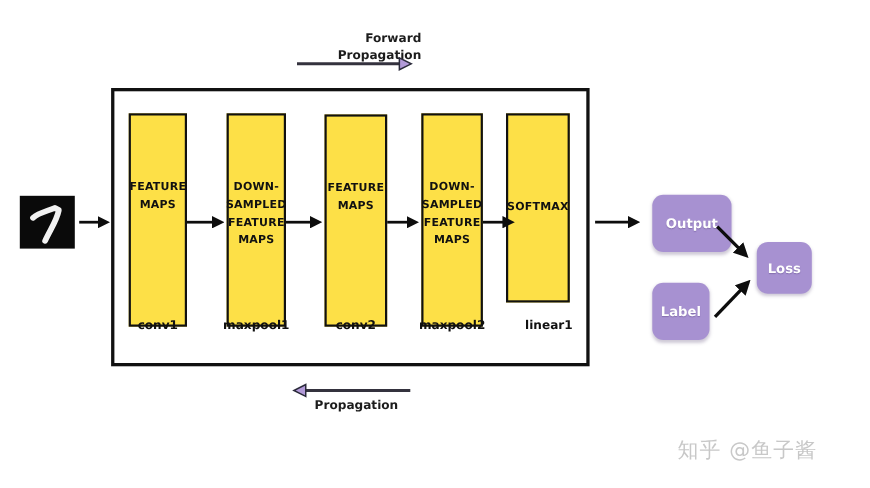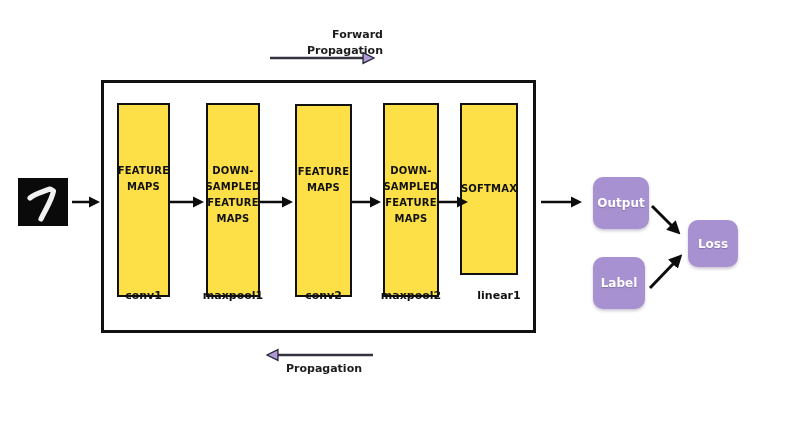--- a/index.html
+++ b/index.html
@@ -86,21 +86,21 @@
     border-radius: 10px;
     box-shadow: 0 2px 3px rgba(60,40,90,0.25);
     display: flex;
     align-items: center;
     justify-content: center;
     color: #ffffff;
     font-size: 12px;
     font-weight: bold;
     text-shadow: 0 1px 1px rgba(70,50,110,0.35);
   }
-  #output-box { left: 593px; top: 177px; width: 56px; height: 52px; }
+  #output-box { left: 593px; top: 177px; width: 72px; height: 52px; }
   #label-box  { left: 593px; top: 257px; width: 52px; height: 52px; }
   #loss-box   { left: 688px; top: 220px; width: 50px; height: 47px; }
 
   
   .arrows-layer {
     position: absolute;
     left: 0; top: 0;
     pointer-events: none;
   }
 
@@ -188,14 +188,15 @@
     <line x1="260" y1="202" x2="283" y2="202" stroke="#0d0d0d" stroke-width="2.5" marker-end="url(#mBlack)"></line>
     <line x1="352" y1="202" x2="371" y2="202" stroke="#0d0d0d" stroke-width="2.5" marker-end="url(#mBlack)"></line>
     <line x1="439" y1="202" x2="458" y2="202" stroke="#0d0d0d" stroke-width="2.5" marker-end="url(#mBlack)"></line>
     <line x1="541" y1="202" x2="572" y2="202" stroke="#0d0d0d" stroke-width="2.5" marker-end="url(#mBlack)"></line>
     <line x1="652" y1="206" x2="672" y2="226" stroke="#0d0d0d" stroke-width="3" marker-end="url(#mBlack)"></line>
     <line x1="650" y1="288" x2="674" y2="263" stroke="#0d0d0d" stroke-width="3" marker-end="url(#mBlack)"></line>
     <line x1="270" y1="58" x2="364" y2="58" stroke="#34323e" stroke-width="2.6" marker-end="url(#mPurple)"></line>
     <line x1="373" y1="355" x2="277" y2="355" stroke="#34323e" stroke-width="2.6" marker-end="url(#mPurple)"></line>
   </svg>
 
+  <div class="watermark">知乎 @鱼子酱</div>
 
 </div>
 
 </body></html>

